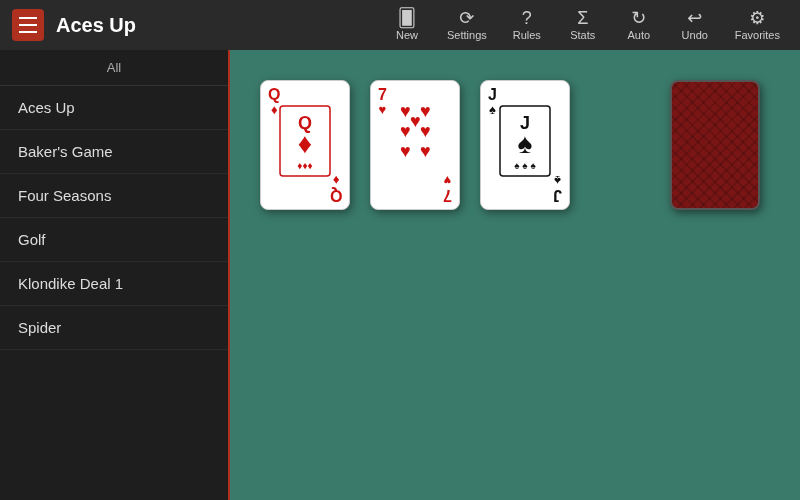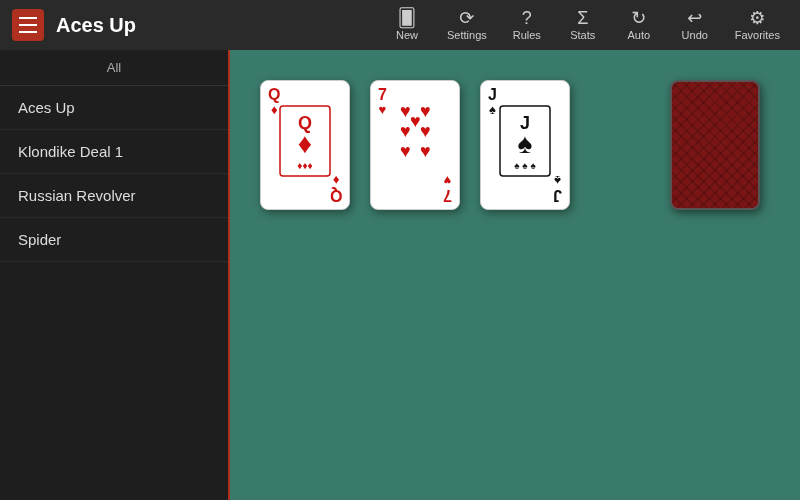--- a/index.html
+++ b/index.html
@@ -258,22 +258,24 @@
 </div>
 
 <div class="main">
 
   <div class="sidebar">
     <div class="sidebar-tabs">
       <button class="sidebar-tab">All</button>
     </div>
     <div class="sidebar-list">
       <div class="sidebar-list-item">Aces Up</div>
+      <div class="sidebar-list-item">Baker's Game</div>
+      <div class="sidebar-list-item">Four Seasons</div>
+      <div class="sidebar-list-item">Golf</div>
       <div class="sidebar-list-item">Klondike Deal 1</div>
-      <div class="sidebar-list-item">Russian Revolver</div>
       <div class="sidebar-list-item">Spider</div>
 
     </div>
   </div>
 
   <div class="game-area">
 
     <div class="card">
       <div class="card-top-left">
         <span class="card-rank red">Q</span>

